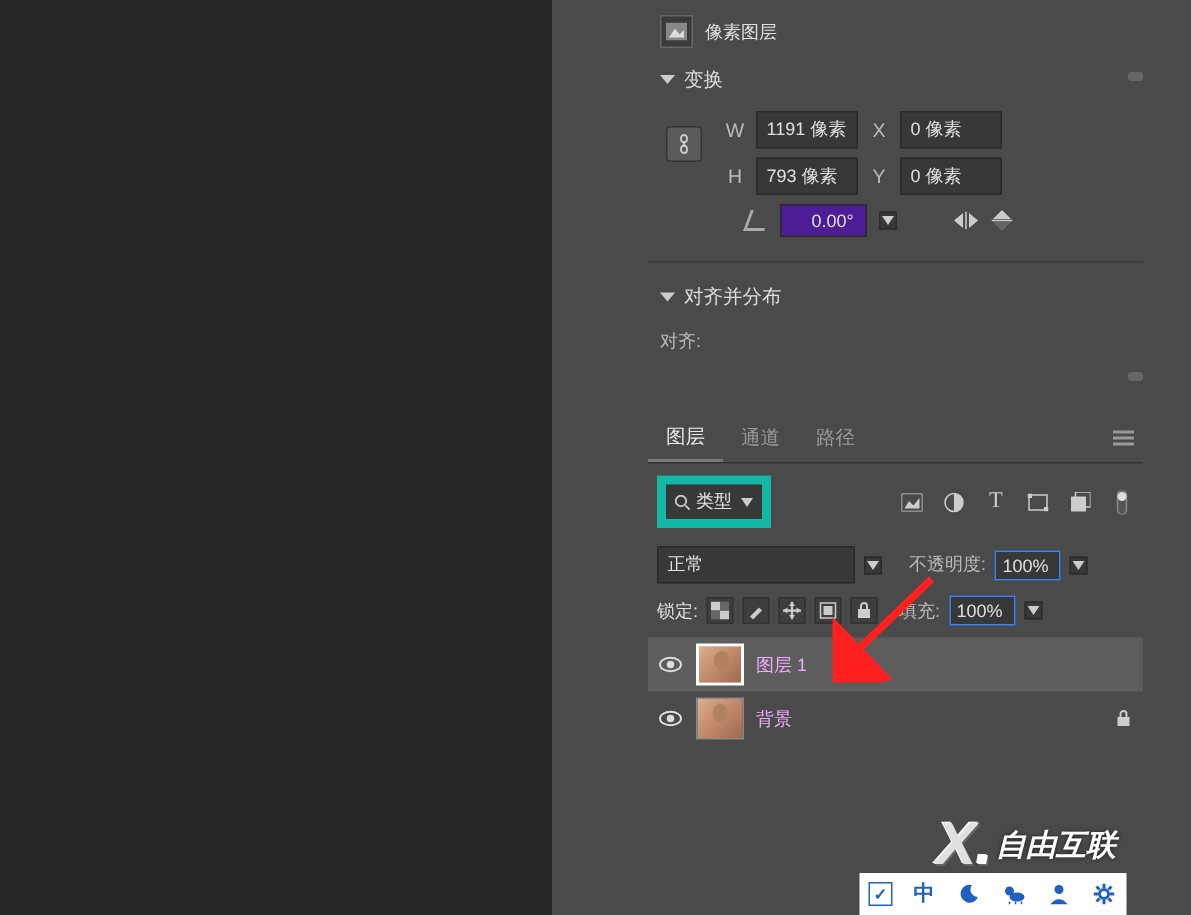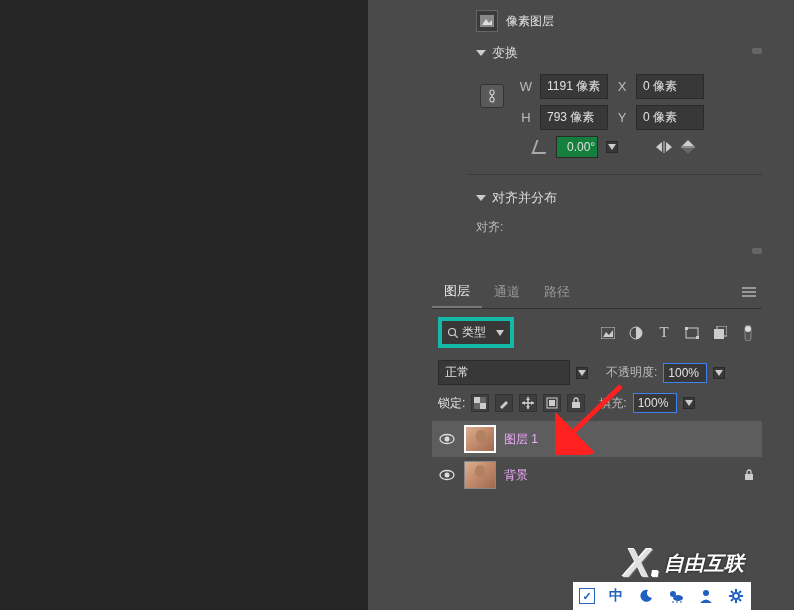--- a/index.html
+++ b/index.html
@@ -18,21 +18,21 @@
       background: #262626;
     }
     .panels {
       position: absolute; left: 368px; top: 0;
       right: 0; bottom: 0;
       background: #4a4a4a;
       display: flex;
       flex-direction: column;
     }
     .properties-panel {
-      margin-left: 100px;
+      margin-left: 64px;
       margin-right: 32px;
       padding-top: 6px;
     }
     .prop-row {
       display: flex; align-items: center;
       padding: 4px 8px;
       gap: 8px;
     }
     .prop-icon {
       width: 22px; height: 22px;
@@ -83,23 +83,23 @@
       display: flex; align-items: center; gap: 8px;
       margin-left: 58px; margin-top: 4px;
     }
     .angle-icon {
       width: 14px; height: 14px;
       border-left: 2px solid #aaa;
       border-bottom: 2px solid #aaa;
       transform: skewX(-20deg);
     }
     .rot-select {
-      background: #15803d; border: 1px solid #2a2a2a;
-      color: #e0e0e0; padding: 3px 10px;
-      width: 42px; font-size: 12px;
+      background: #4c1d95; border: 1px solid #2a2a2a;
+      color: #e0e0e0; padding: 3px 20px;
+      width: 58px; font-size: 12px;
     }
     .flip-group { display: flex; gap: 8px; margin-left: 30px; }
     .flip-icon {
       width: 16px; height: 14px;
       display: flex; align-items: center; justify-content: center;
       color: #ccc;
     }
     .divider {
       height: 1px; background: #3a3a3a; margin: 6px 0;
     }
@@ -139,21 +139,21 @@
       position: absolute; right: 6px;
       width: 14px; height: 10px;
       display: flex; flex-direction: column; gap: 2px;
     }
     .tab-menu span { height: 2px; background: #999; }
     .filter-row {
       display: flex; align-items: center; gap: 8px;
       padding: 8px 6px;
     }
     .type-select {
-      background: #383838; border: 4px solid #14b8a6;
+      background: #383838; border: 6px solid #14b8a6;
       color: #e0e0e0; padding: 3px 6px;
       width: 76px; font-size: 12px;
       display: flex; align-items: center; gap: 4px;
     }
     .filter-icons { display: flex; gap: 12px; margin-left: auto; }
     .ficon { width: 16px; height: 16px; display: flex; align-items: center; justify-content: center; color: #ccc; }
     .blend-row {
       display: flex; align-items: center; gap: 6px;
       padding: 4px 6px;
     }

